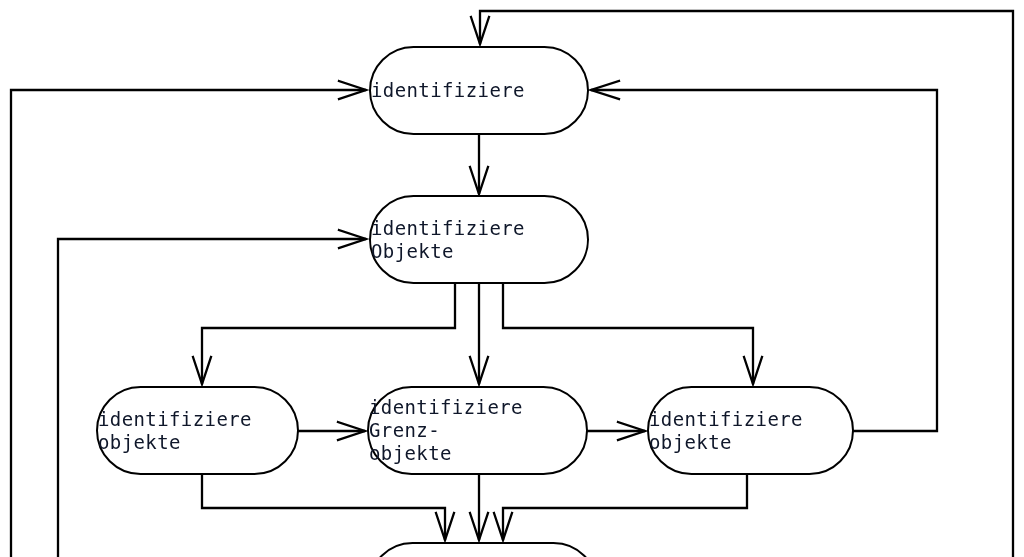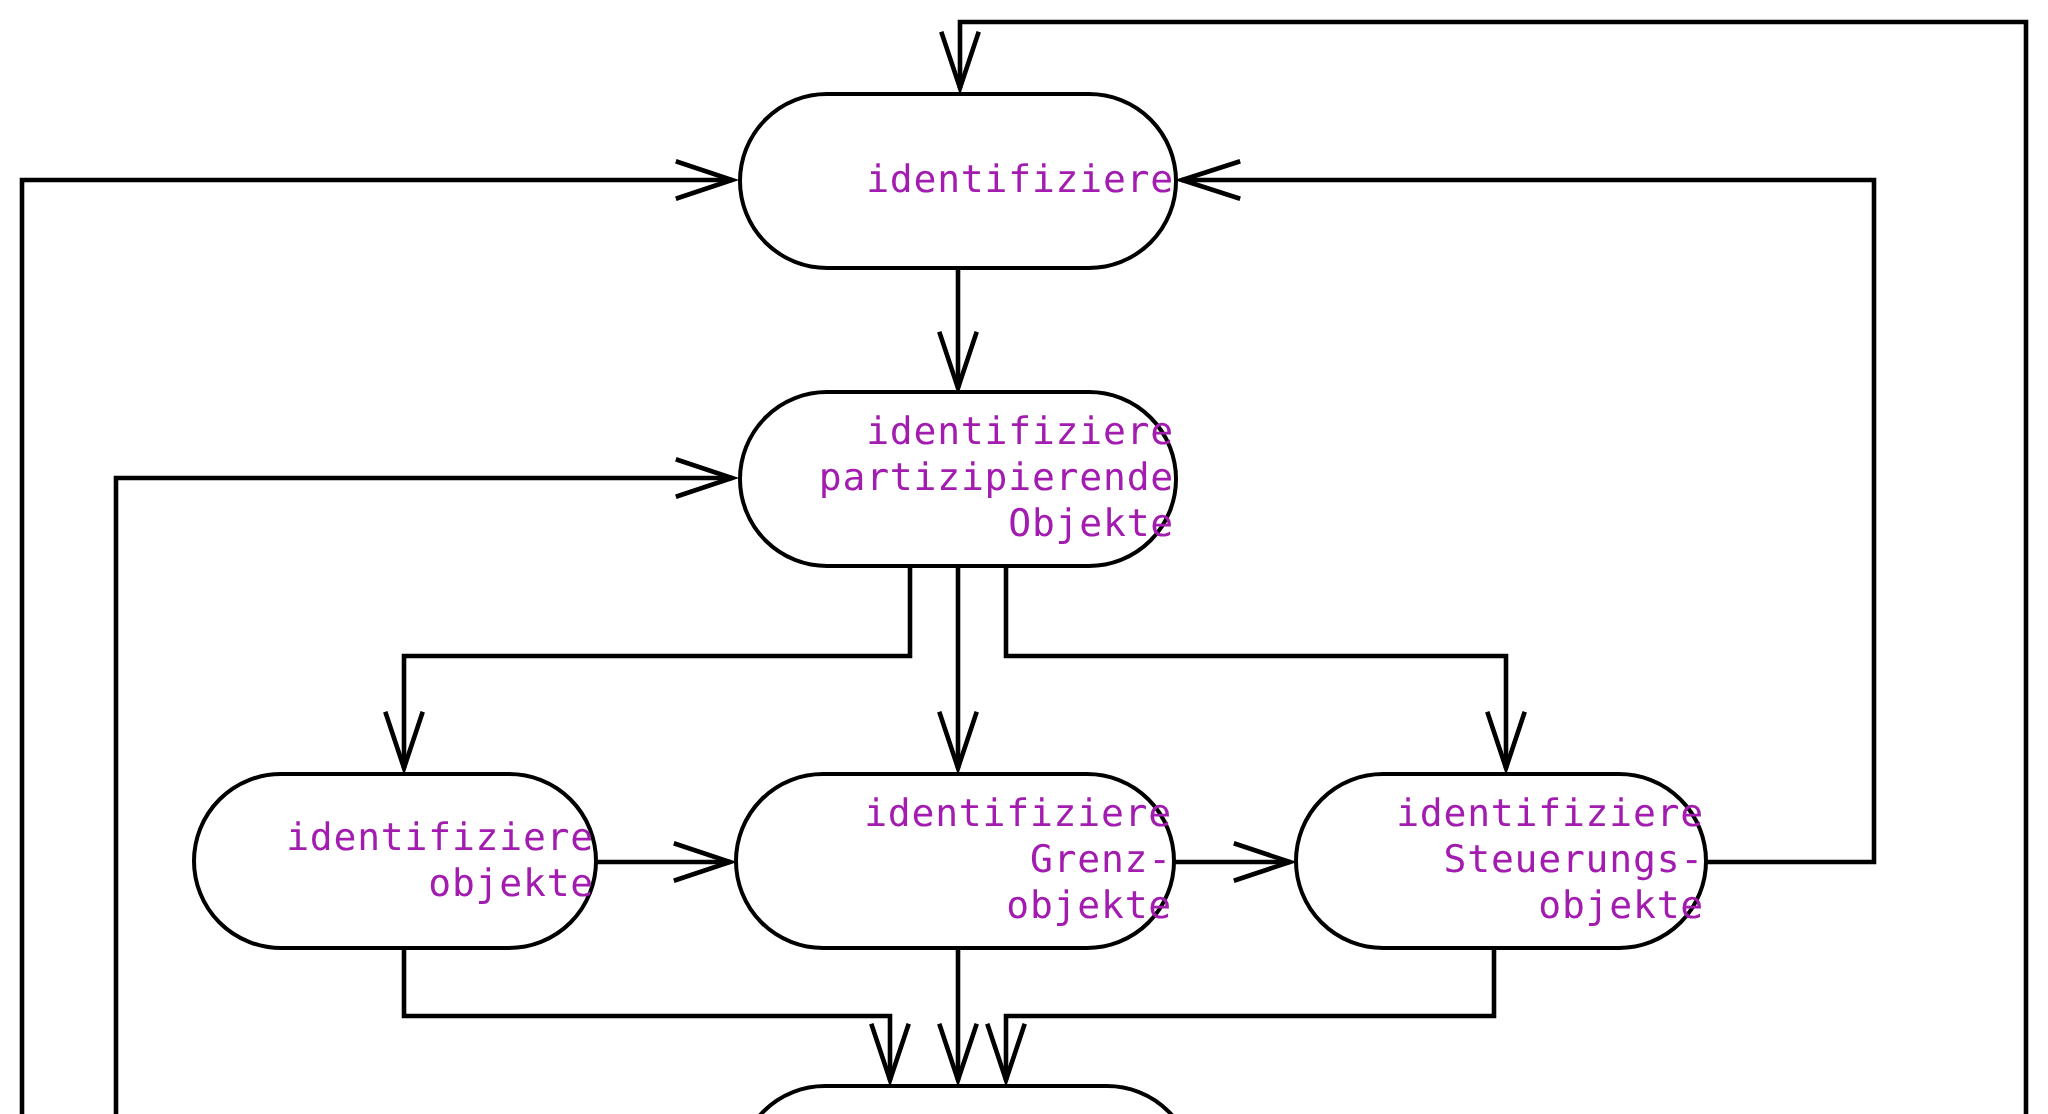--- a/index.html
+++ b/index.html
@@ -30,27 +30,27 @@
     stroke-linejoin: miter;
   }
   .node {
     position: absolute;
     box-sizing: border-box;
     border: 2.5px solid #000000;
     border-radius: 46px;
     background: #ffffff;
     display: flex;
     flex-direction: column;
-    align-items: flex-end;
+    align-items: flex-start;
     justify-content: center;
     text-align: center;
     font-size: 19px;
     line-height: 23px;
     letter-spacing: 0.4px;
-    color: #a21caf;
+    color: #0f172a;
     white-space: nowrap;
   }
   .node span { display: block; }
   #node-anwendungsfaelle        { left: 369px; top:  46px; width: 220px; height: 89px; }
   #node-partizipierende         { left: 369px; top: 195px; width: 220px; height: 89px; }
   #node-entitaets               { left:  96px; top: 386px; width: 203px; height: 89px; }
   #node-grenz                   { left: 367px; top: 386px; width: 221px; height: 89px; }
   #node-steuerungs              { left: 647px; top: 386px; width: 207px; height: 89px; }
   #node-bottom-partial          { left: 368px; top: 542px; width: 230px; height: 89px; }
 </style>
@@ -126,36 +126,34 @@
       <path d="M339,230 L366,239 L339,248"></path>
     </g>
   </svg>
 
   <div class="node" id="node-anwendungsfaelle">
     <span>identifiziere</span>
   </div>
 
   <div class="node" id="node-partizipierende">
     <span>identifiziere</span>
-    <span>partizipierende</span>
     <span>Objekte</span>
   </div>
 
   <div class="node" id="node-entitaets">
     <span>identifiziere</span>
     <span>objekte</span>
   </div>
 
   <div class="node" id="node-grenz">
     <span>identifiziere</span>
     <span>Grenz-</span>
     <span>objekte</span>
   </div>
 
   <div class="node" id="node-steuerungs">
     <span>identifiziere</span>
-    <span>Steuerungs-</span>
     <span>objekte</span>
   </div>
 
   <div class="node" id="node-bottom-partial"></div>
 
 </div>
 
 </body></html>

